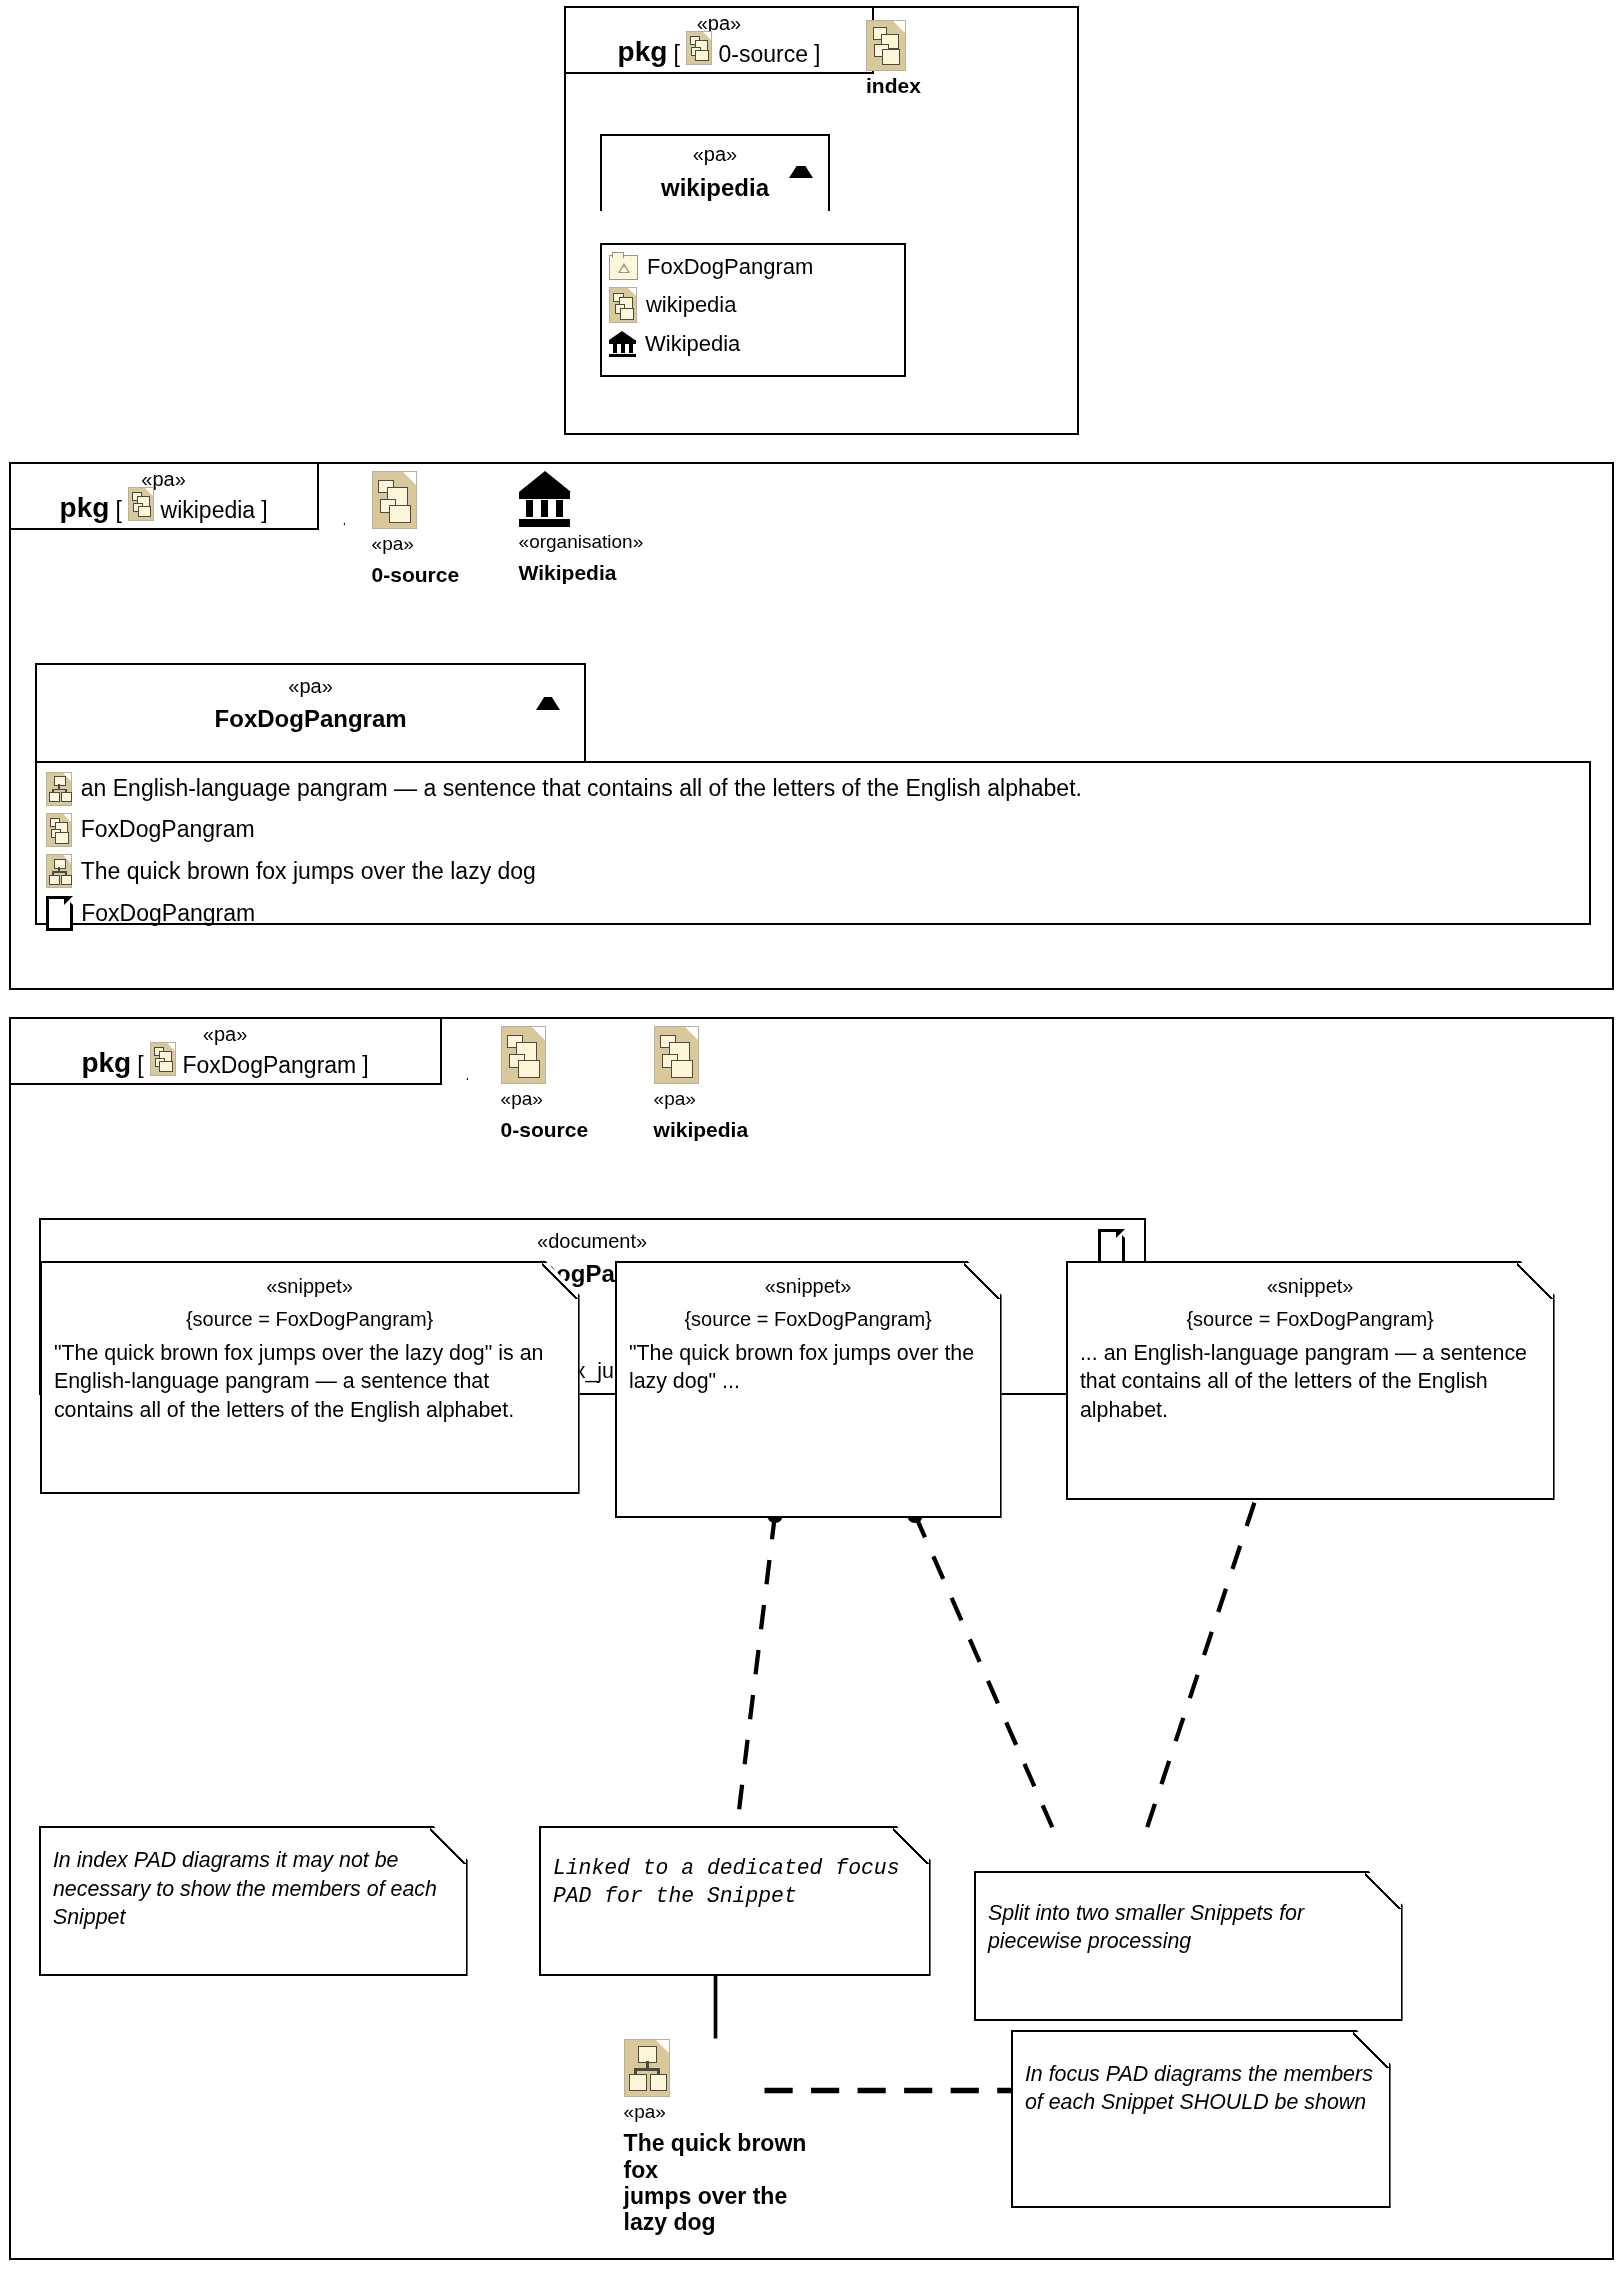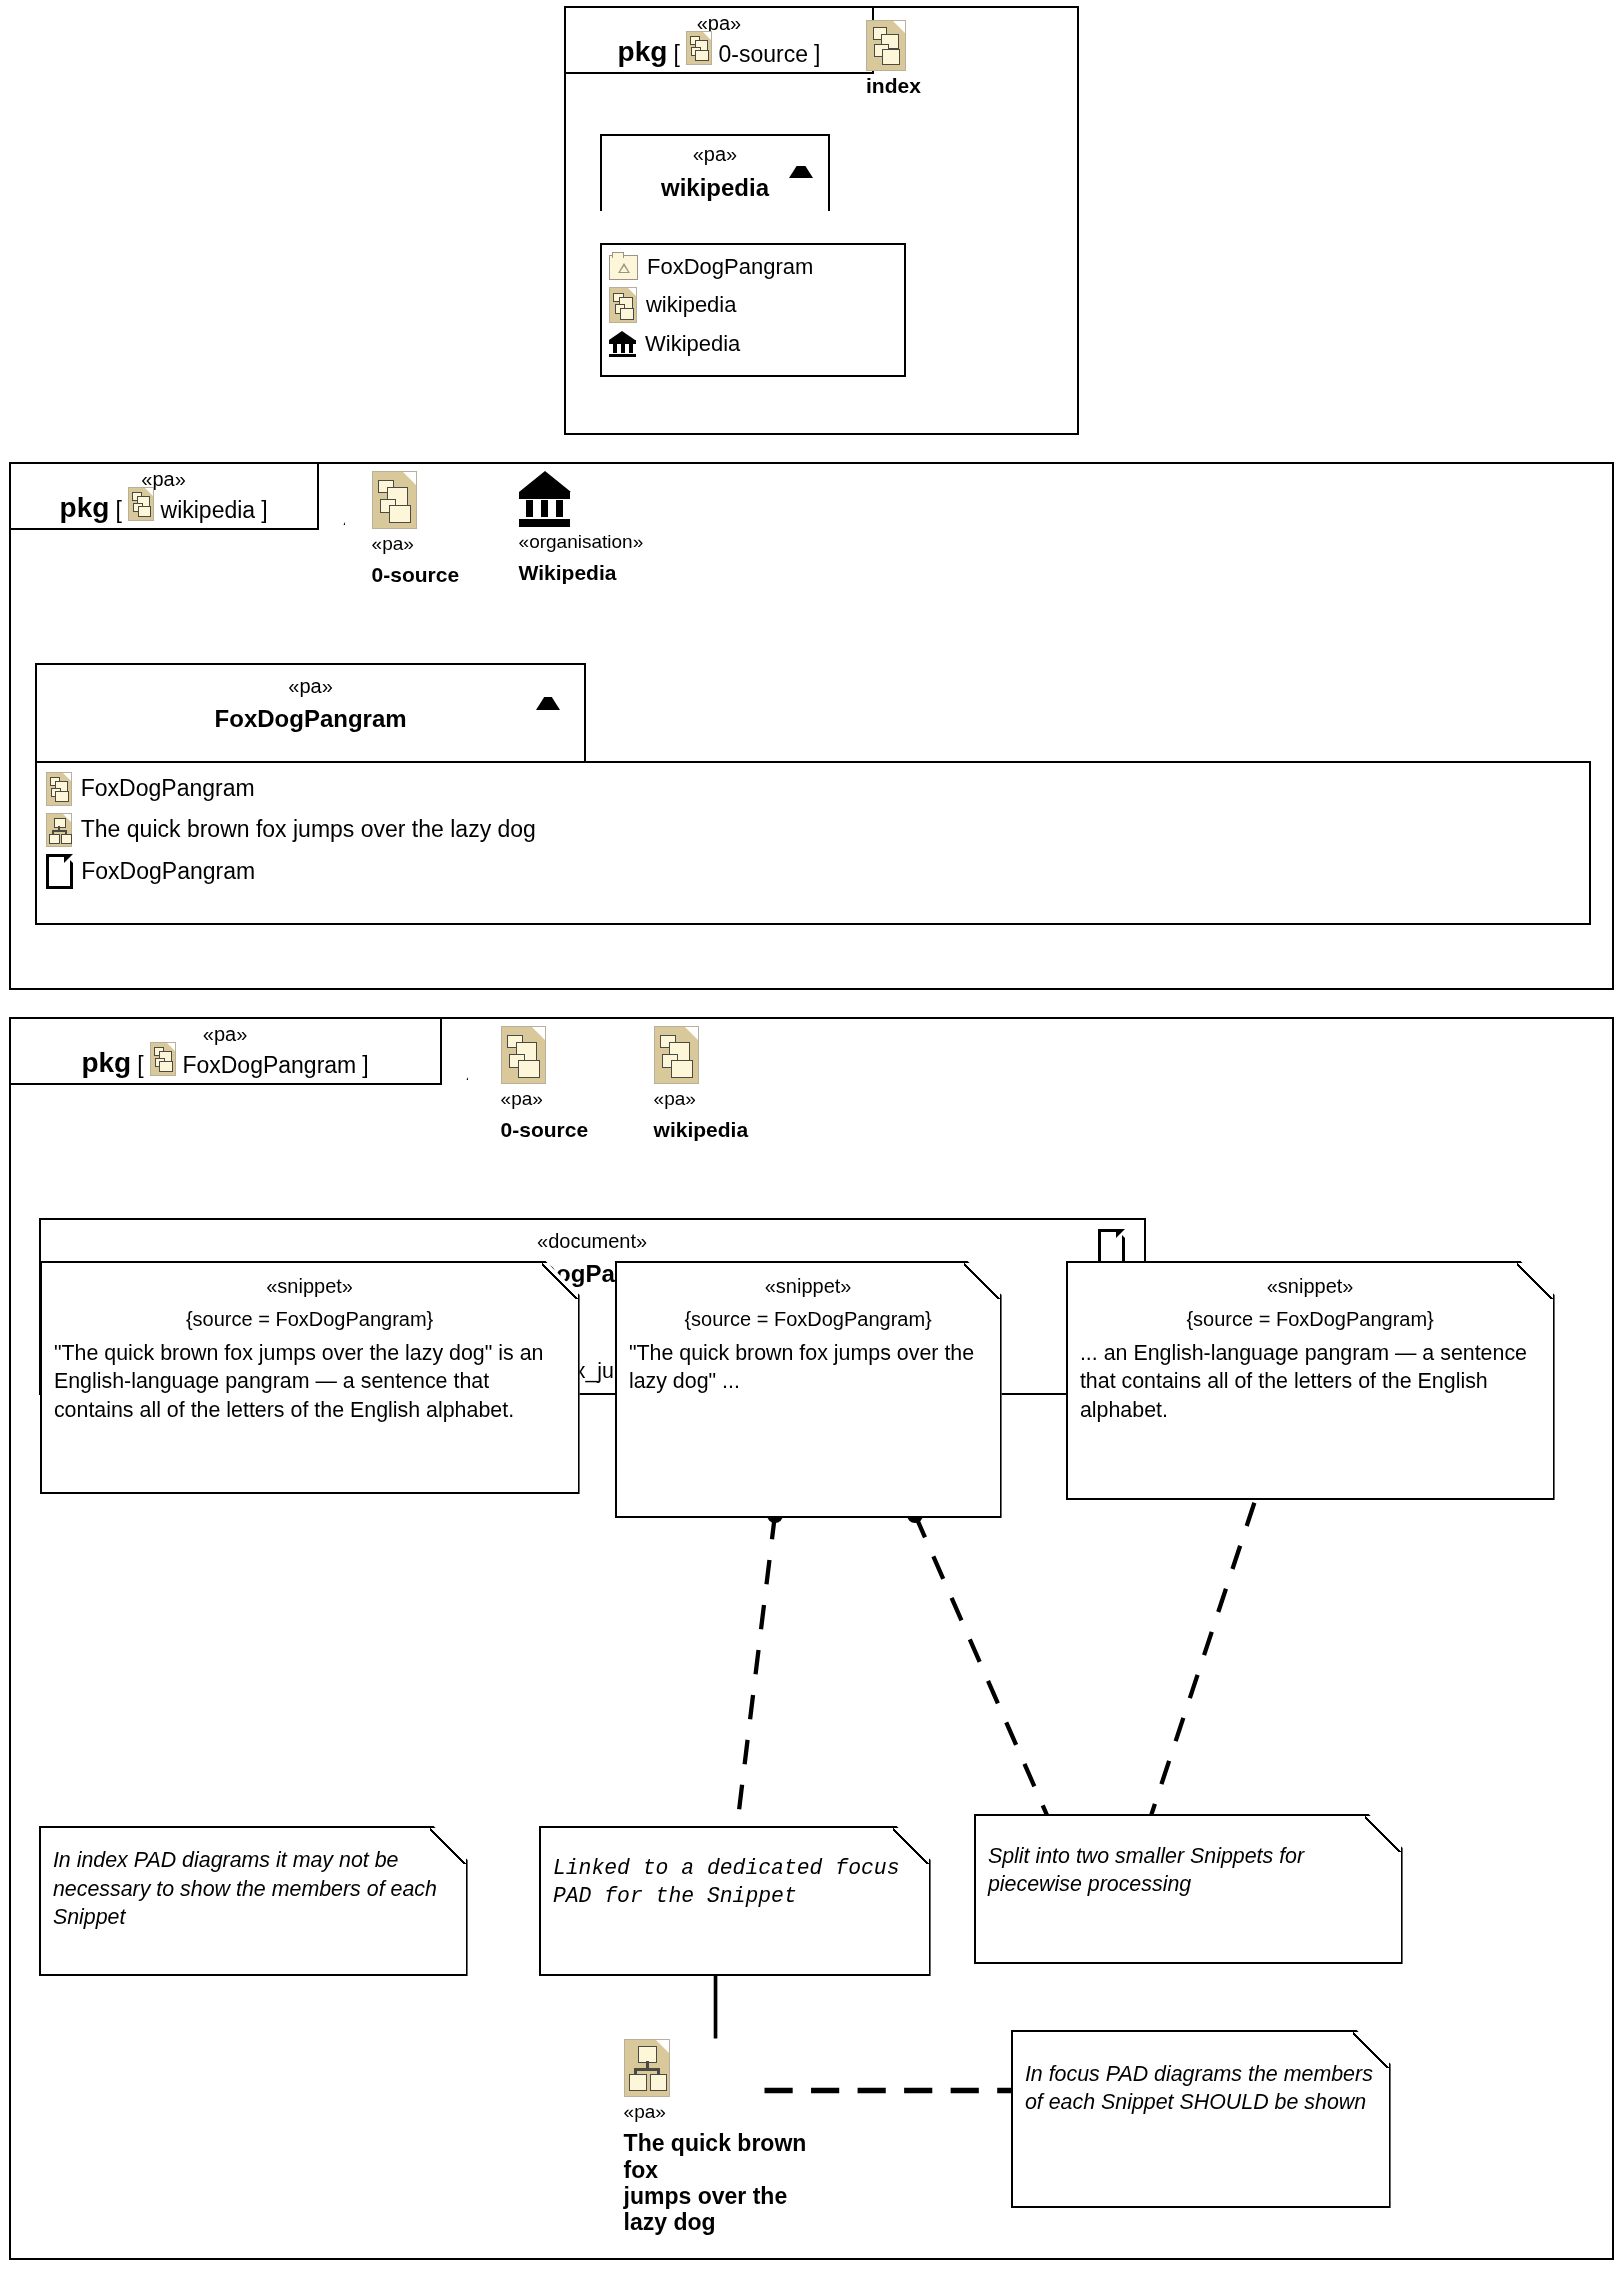--- a/index.html
+++ b/index.html
@@ -254,20 +254,33 @@
           <span style="position:absolute;left:-8.6px;top:3.7px;width:0;height:0;border-style:solid;border-width:0 8.6px 14px 8.6px;border-color:transparent transparent #fff transparent;"></span>
         </span>
       </div>
       <div class="cls-name">FoxDogPangram</div>
     </div>
   </div>
 
   <div class="abs cls" style="left:24.5px;top:297px;width:1556px;height:164px;">
     <div style="padding:4.9px 8.6px;">
       <div class="member">
+        <span class="ico ico-snip" style="width:24.5px;height:32px;flex:0 0 auto;">
+          <span class="corner" style="border-width:0 8px 8px 0;"></span>
+          <span class="bx" style="left:7.4px;top:3.7px;width:10.4px;height:8px;"></span>
+          <span class="ln" style="left:11.6px;top:11.6px;width:1.8px;height:4.9px;"></span>
+          <span class="ln" style="left:5.5px;top:16px;width:14.7px;height:1.8px;"></span>
+          <span class="ln" style="left:5.5px;top:16px;width:1.8px;height:4.3px;"></span>
+          <span class="ln" style="left:18.4px;top:16px;width:1.8px;height:4.3px;"></span>
+          <span class="bx" style="left:2.5px;top:19.6px;width:8.6px;height:8px;"></span>
+          <span class="bx" style="left:14.7px;top:19.6px;width:8.6px;height:8px;"></span>
+        </span>
+        <span>an English-language pangram — a sentence that contains all of the letters of the English alphabet.</span>
+      </div>
+      <div class="member">
         <span class="ico ico-pa" style="width:24.5px;height:32px;flex:0 0 auto;">
           <span class="corner" style="border-width:0 8px 8px 0;"></span>
           <span class="bx" style="left:3.1px;top:4.3px;width:8px;height:6.7px;"></span>
           <span class="bx" style="left:8px;top:8px;width:11px;height:9.8px;"></span>
           <span class="bx" style="left:4.3px;top:15.3px;width:8px;height:6.7px;"></span>
           <span class="bx" style="left:8.6px;top:18.4px;width:11.6px;height:9.2px;"></span>
         </span>
         <span>FoxDogPangram</span>
       </div>
       <div class="member">
@@ -404,21 +417,21 @@
     </div>
   </div>
 
   <div class="note fold-56" style="left:528px;top:807px;width:392px;height:150px;">
     <span class="fold-tri"></span>
     <div class="note-inner" style="padding-top:26px;">
       <div class="note-text italic" style="margin-top:0;font-family:Liberation Mono, monospace;">Linked to a dedicated focus PAD for the Snippet</div>
     </div>
   </div>
 
-  <div class="note fold-56" style="left:963px;top:795px;width:429px;height:150px;">
+  <div class="note fold-56" style="left:963px;top:852px;width:429px;height:150px;">
     <span class="fold-tri"></span>
     <div class="note-inner" style="padding-top:26px;">
       <div class="note-text italic" style="margin-top:0;">Split into two smaller Snippets for piecewise processing</div>
     </div>
   </div>
 
   <div class="elem" style="left:613px;top:1020px;width:184px;">
     <span class="ico ico-snip" style="width:44px;height:56px;display:inline-block;">
       <span class="corner" style="border-width:0 13.5px 13.5px 0;"></span>
       <span class="bx" style="left:13.5px;top:6.1px;width:17px;height:14.7px;"></span>

